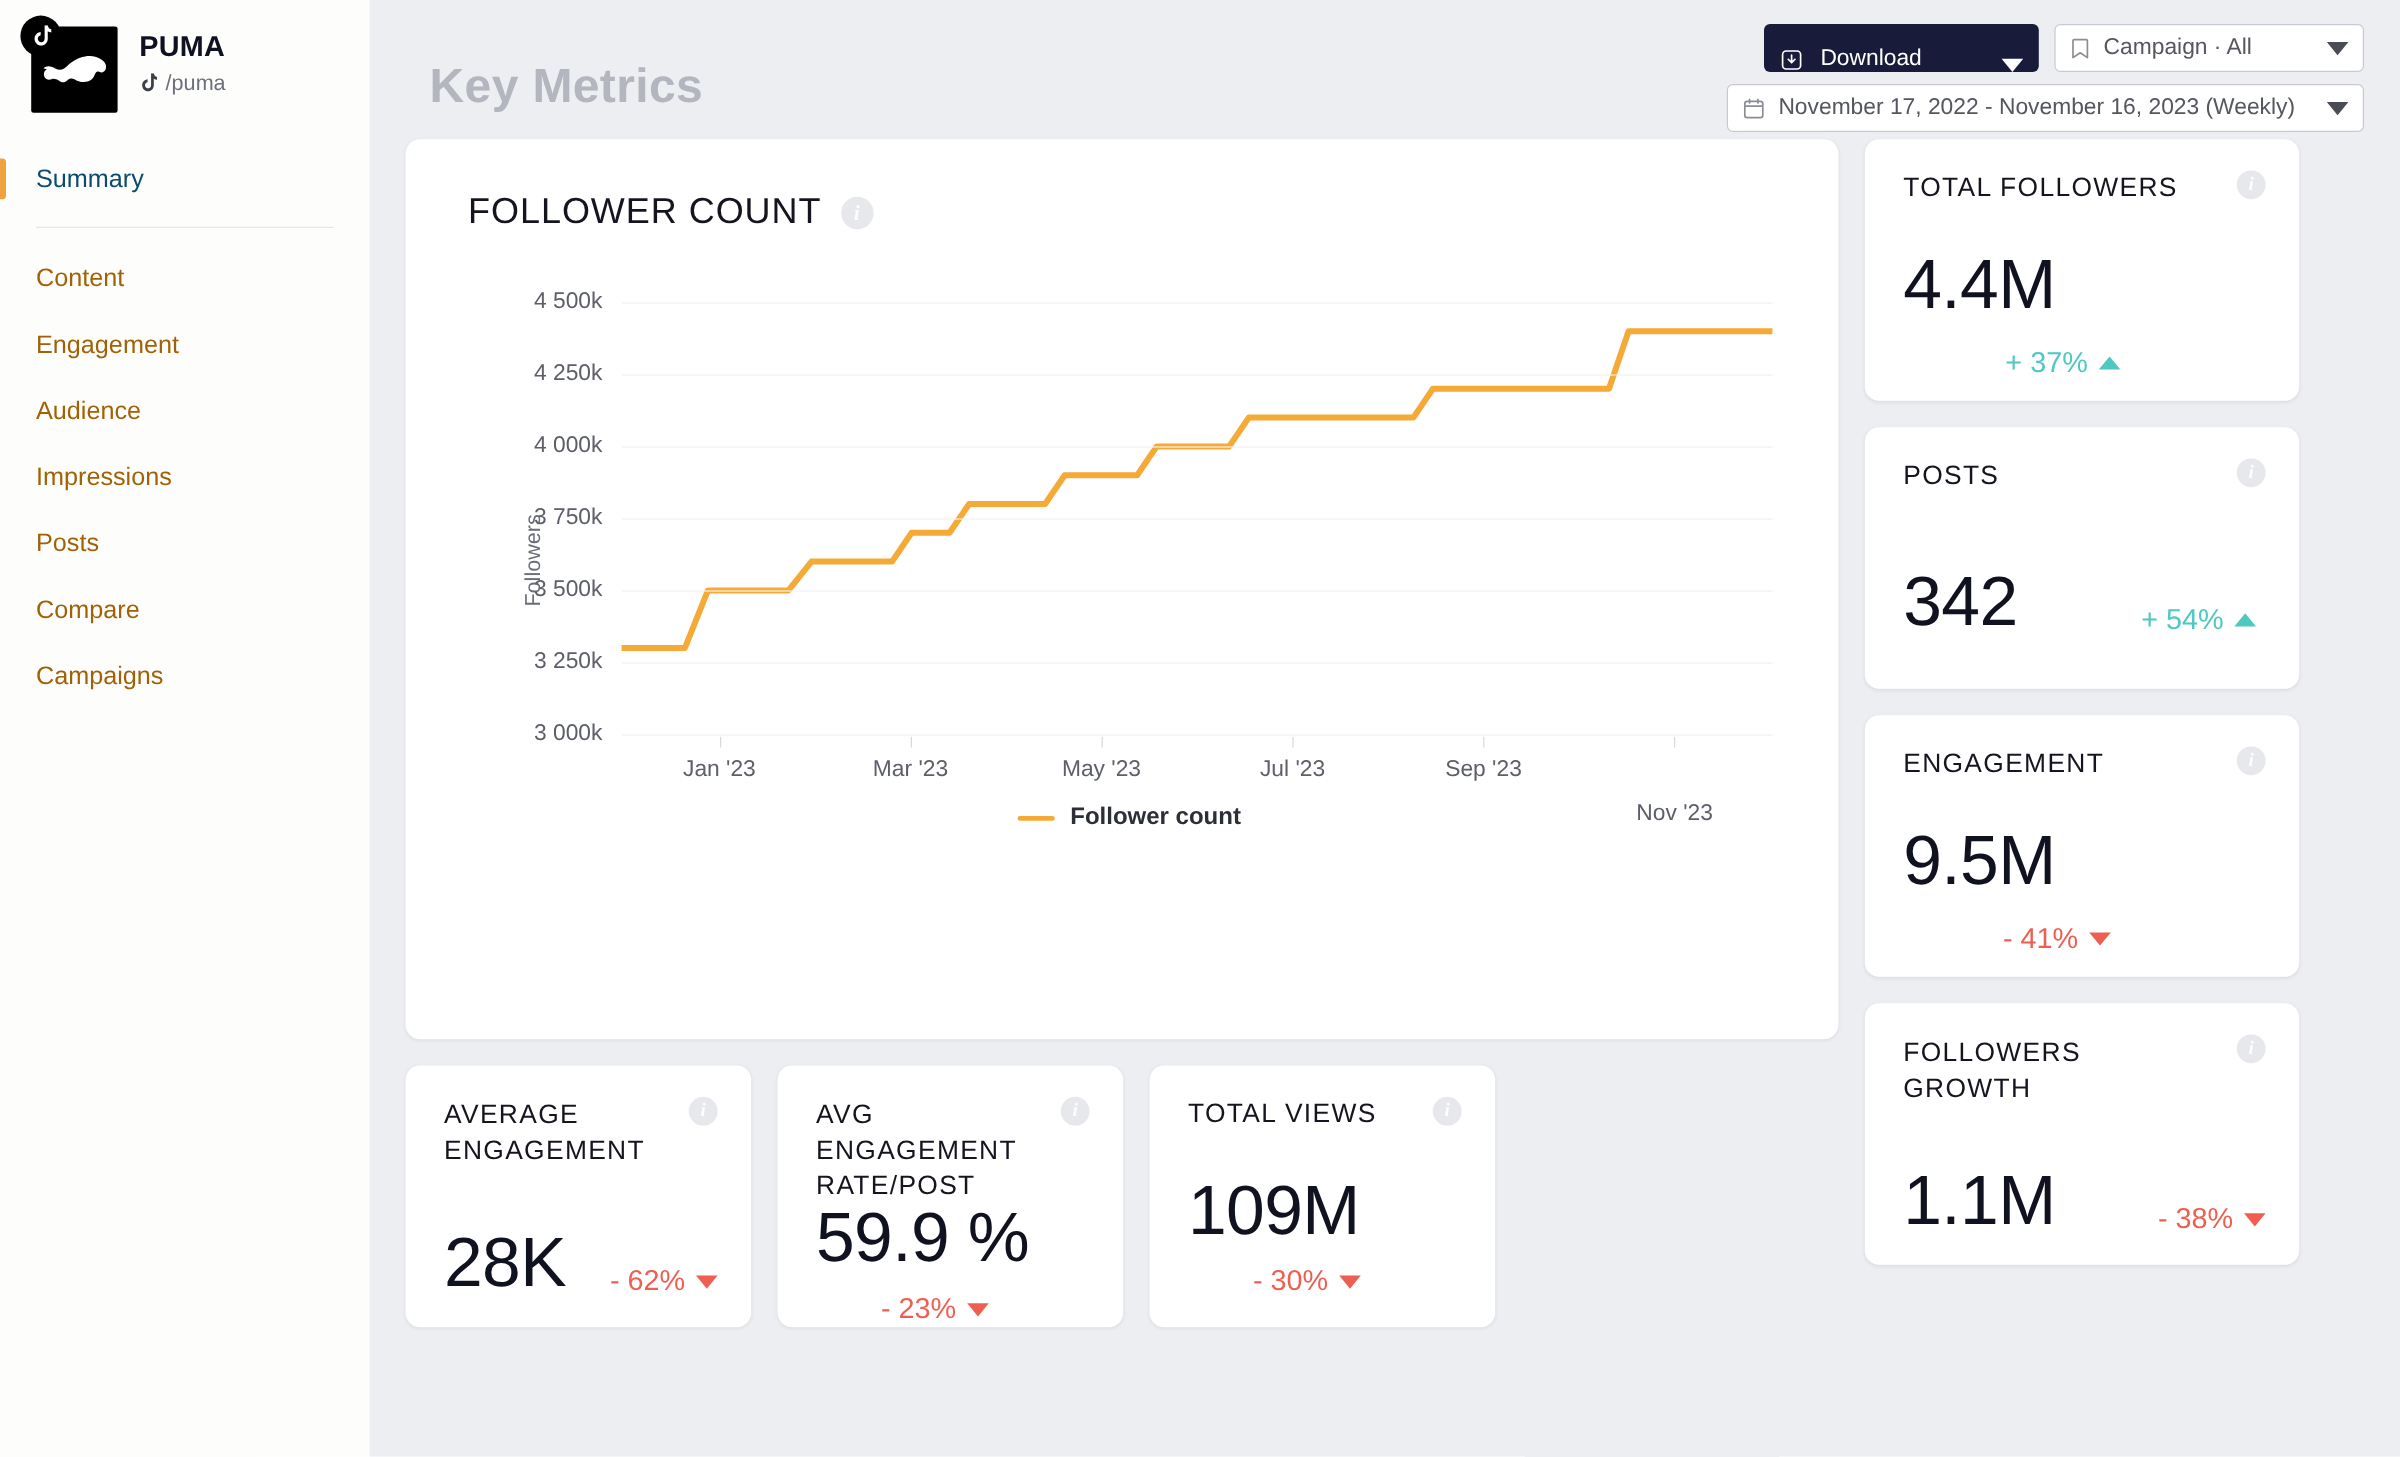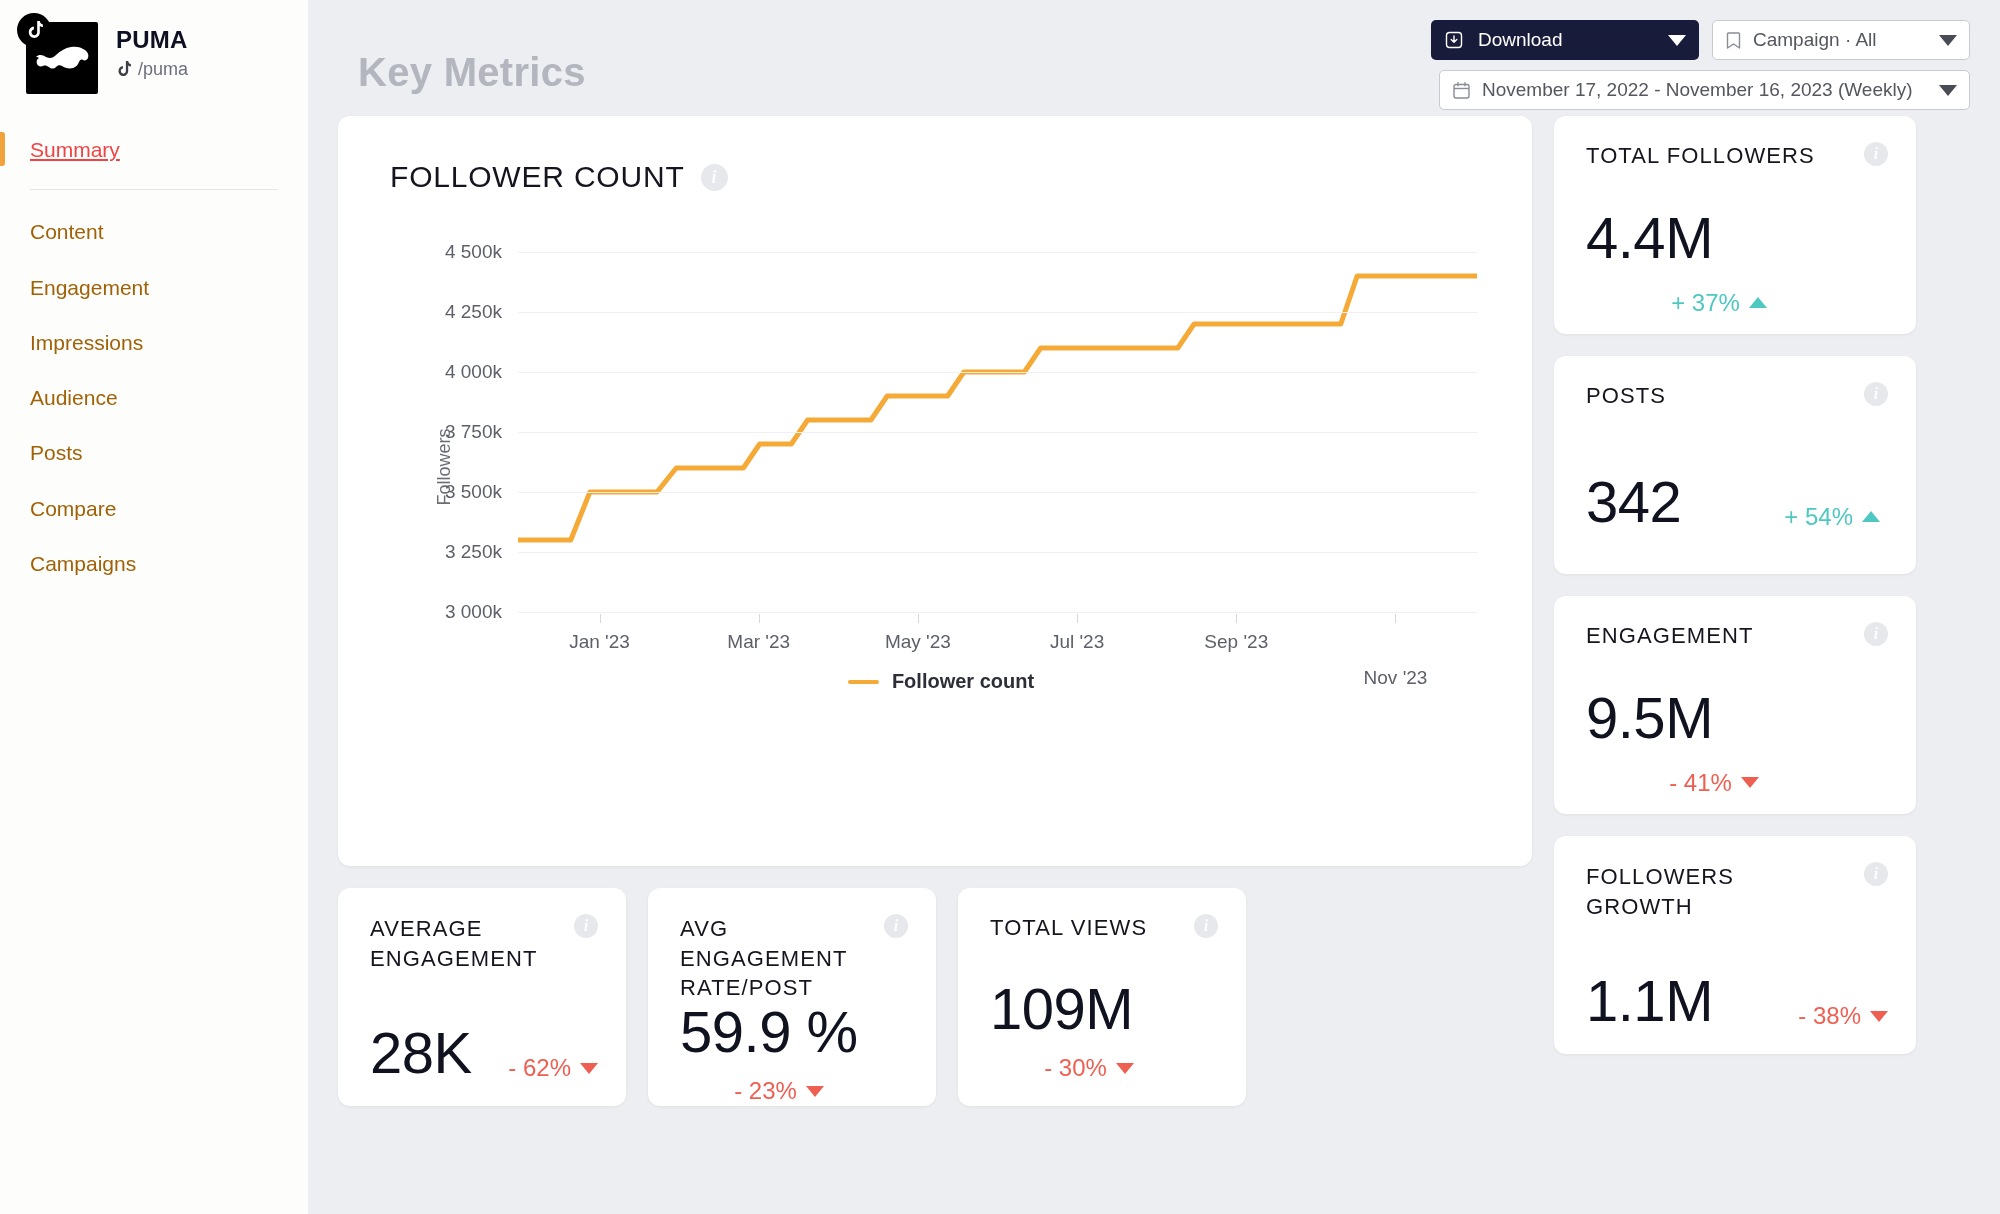--- a/index.html
+++ b/index.html
@@ -34,21 +34,21 @@
   .brand-handle { display: flex; align-items: center; gap: 7px; margin-top: 5px; }
   .brand-handle-text { font-size: 18px; color: #6d6f7d; }
 
   .nav { margin-top: 30px; }
   .nav-item {
     position: relative;
     font-size: 21px; color: #a16207;
     padding: 12px 0 12px 30px;
     cursor: pointer; line-height: 1.3;
   }
-  .nav-item.active { color: #ef4444; text-decoration: underline; }
+  .nav-item.active { color: #0c4a6e; }
   .nav-item.active::before {
     content: ""; position: absolute; left: 0; top: 8px;
     width: 5px; height: 34px; background: #f0a23c; border-radius: 0 3px 3px 0;
   }
   .nav-sep { height: 1px; background: #e6e6e9; margin: 14px 30px 14px 30px; }
   .nav-group .nav-item { padding-top: 14px; padding-bottom: 14px; }
 
   
   .main {
     flex: 1 1 auto; height: 1214px;
@@ -62,22 +62,22 @@
     display: flex; align-items: flex-start; justify-content: space-between;
     padding-top: 10px; height: 116px;
   }
   .page-title {
     font-size: 40px; color: #b3b5bf; font-weight: bold;
     padding-left: 20px; padding-top: 40px; letter-spacing: .3px;
   }
   .controls { display: flex; flex-direction: column; gap: 10px; align-items: flex-end; padding-top: 10px; }
   .controls-row { display: flex; gap: 13px; }
   .btn-download {
-    width: 268px; height: 40px; background: #181b3a; color: #fff;
-    border-radius: 5px; display: flex; align-items: center;
+    width: 229px; height: 40px; background: #181b3a; color: #fff;
+    border-radius: 5px; display: flex; align-items: flex-end;
     padding: 0 13px; font-size: 19px; cursor: pointer; border: none;
   }
   .btn-download .lbl { margin-left: 14px; flex: 1 1 auto; text-align: left; }
   .select-box {
     height: 40px; background: #fff; border: 1px solid #c9cad1; border-radius: 5px;
     display: flex; align-items: center; padding: 0 12px; font-size: 19px;
     color: #55575f; cursor: pointer;
   }
   .select-campaign { width: 258px; }
   .select-date { width: 531px; }
@@ -208,24 +208,24 @@
       </div>
       <div class="nav-sep"></div>
       <div class="nav-group">
         <div class="nav-item">
           <span>Content</span>
         </div>
         <div class="nav-item">
           <span>Engagement</span>
         </div>
         <div class="nav-item">
+          <span>Audience</span>
+        </div>
+        <div class="nav-item">
           <span>Impressions</span>
-        </div>
-        <div class="nav-item">
-          <span>Audience</span>
         </div>
         <div class="nav-item">
           <span>Posts</span>
         </div>
         <div class="nav-item">
           <span>Compare</span>
         </div>
         <div class="nav-item">
           <span>Campaigns</span>
         </div>

